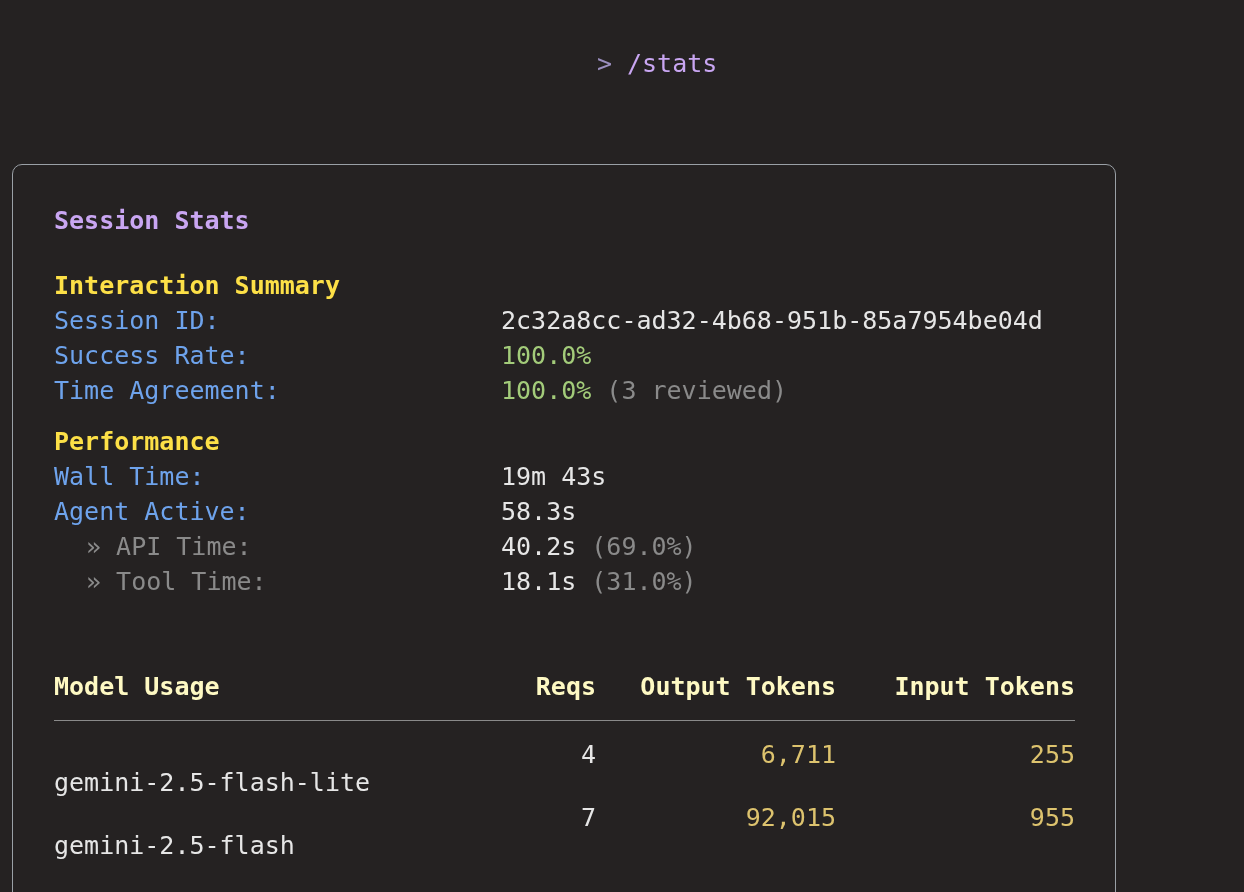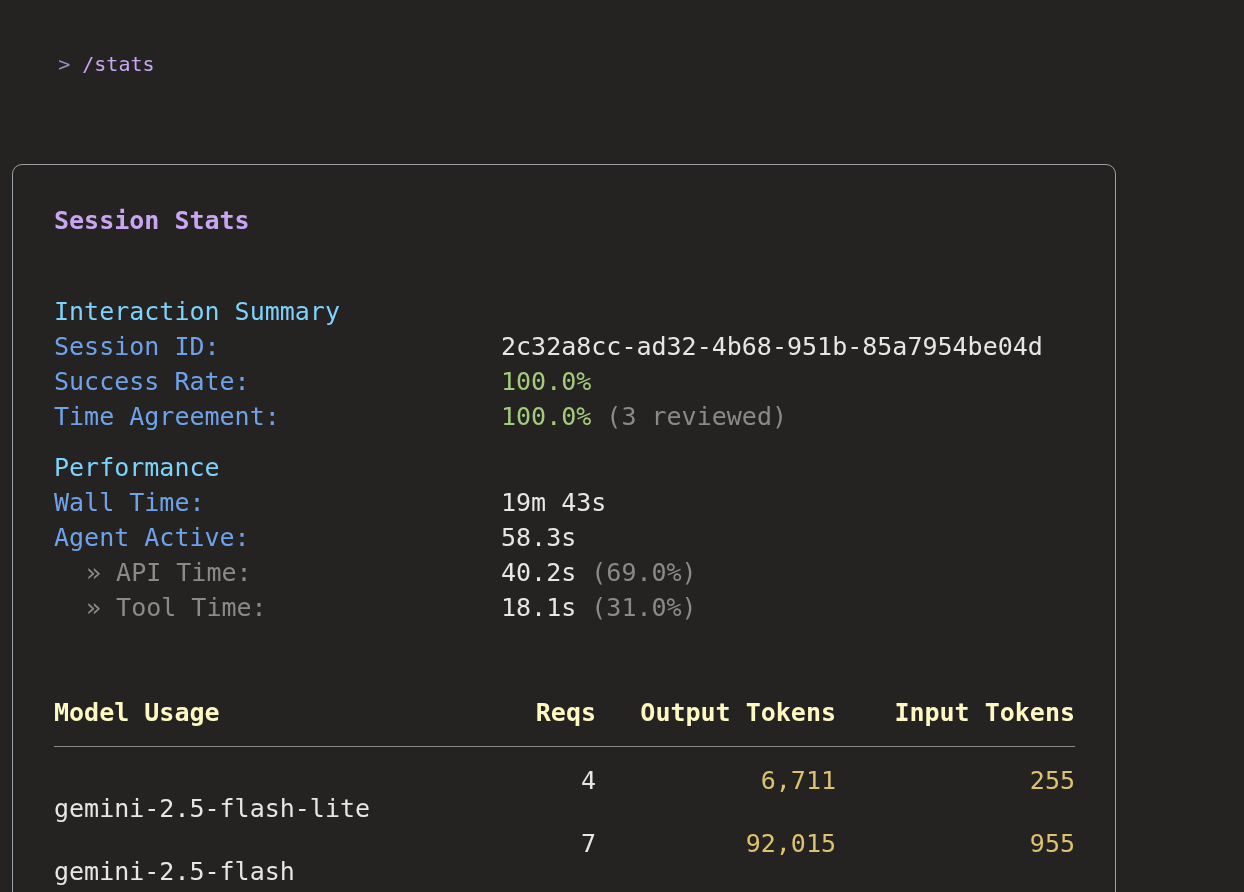--- a/index.html
+++ b/index.html
@@ -8,43 +8,44 @@
     padding: 0;
     background: #252222;
     width: 1244px;
     height: 892px;
     font-family: "DejaVu Sans Mono", "Liberation Mono", monospace;
     color: #e6e6e6;
     overflow: hidden;
   }
   .prompt-line {
     padding: 16px 0 0 10px;
-    font-size: 20px;
+    font-size: 25px;
     line-height: 32px;
     white-space: pre;
+    text-align: center;
   }
   .prompt-symbol { color: #9b8fc0; }
   .command-text { color: #c9a6f2; }
 
   .stats-panel {
     margin: 52px 128px 0 12px;
     border: 1px solid #9aa0a6;
     border-radius: 10px;
     padding: 38px 40px 44px 41px;
     font-size: 25px;
     line-height: 35px;
   }
   .panel-title {
     color: #c9a6f2;
     font-weight: bold;
-    margin-bottom: 56px;
+    margin-bottom: 30px;
   }
   .section-heading {
-    color: #7dd3fc;
-    font-weight: normal;
+    color: #fde047;
+    font-weight: bold;
   }
   .section-heading.spaced { margin-top: 16px; }
 
   .stat-row { display: flex; white-space: pre; }
   .stat-row .label {
     width: 447px;
     flex: 0 0 447px;
     color: #6ea3ec;
   }
   .stat-row .label.sub {

